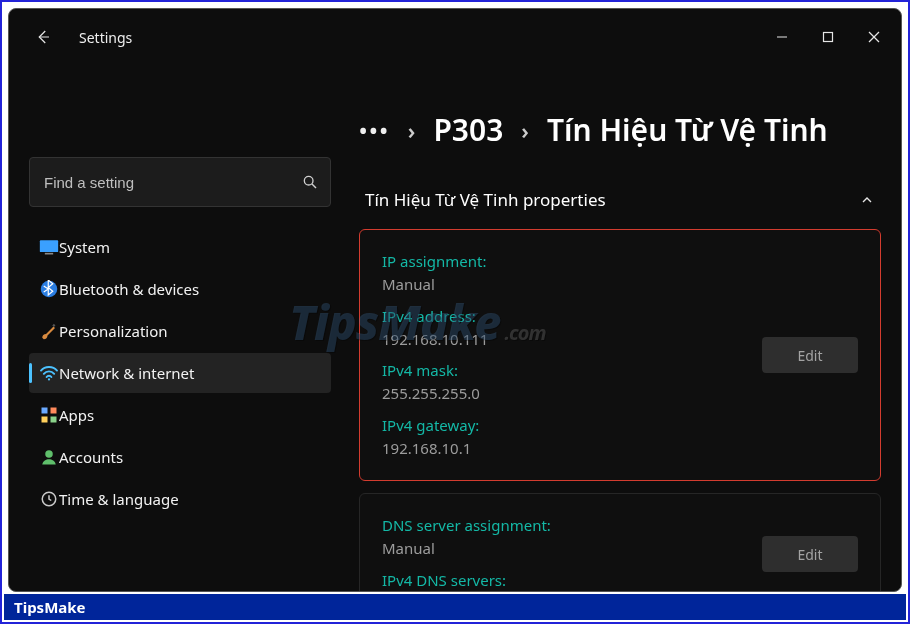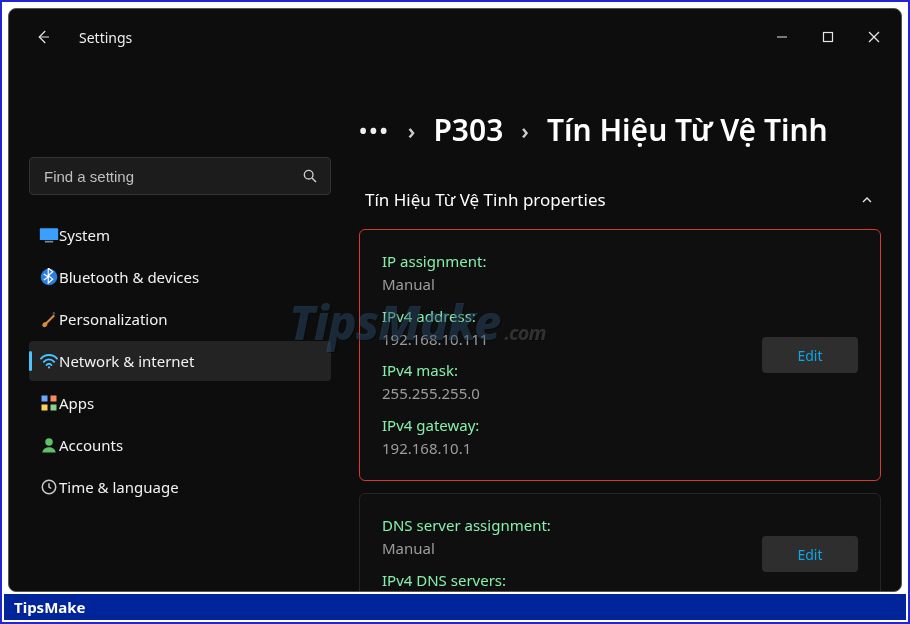--- a/index.html
+++ b/index.html
@@ -20,21 +20,21 @@
     padding: 12px 4px 0 8px;
   }
   .titlebar-left { display: flex; align-items: center; gap: 14px; padding-left: 4px; }
   .titlebar-btn { width: 44px; height: 44px; display:flex; align-items:center; justify-content:center; }
   .titlebar-right { margin-left:auto; display:flex; }
   .win-btn { width:46px; height:44px; display:flex; align-items:center; justify-content:center; color:#e6e6e6; }
   .title-label { font-size: 14px; color: #eee; }
   .body { flex:1; display:flex; overflow:hidden; }
   .sidebar { width: 332px; padding: 14px 10px 0 20px; display:flex; flex-direction:column; gap:6px; }
   .search {
-    height:38px; background:#1c1c1c; border:1px solid #333; border-radius:4px;
+    height:50px; background:#1c1c1c; border:1px solid #333; border-radius:4px;
     display:flex; align-items:center; padding:0 10px 0 14px; color:#cfcfcf;
     margin-bottom: 14px; margin-top: 90px;
   }
   .search input {
     flex:1; background:transparent; border:0; color:#cfcfcf; font-size:15px; outline:none;
   }
   .search input::placeholder { color:#bfbfbf; }
   .nav { display:flex; flex-direction:column; gap:2px; }
   .nav-item {
     height:40px; display:flex; align-items:center; 
@@ -57,26 +57,26 @@
   .panel-header {
     display:flex; align-items:center; justify-content:space-between;
     font-size:17px; padding:8px 6px 18px 6px;
   }
   .card {
     background:#0f0f0f; border:1px solid #262626; border-radius:6px;
     padding:20px 22px; position:relative; margin-bottom:12px;
   }
   .card.highlight { border:1px solid #d33c2f; }
   .kv { font-size:15px; line-height:1.55; }
-  .kv .k { color:#86efac; }
+  .kv .k { color:#14b8a6; }
   .kv .v { color:#9c9c9c; margin-bottom:8px; }
   .edit-btn {
     position:absolute; right:22px; top:50%; transform:translateY(-50%);
     width:96px; height:36px; background:#2e2e2e; border-radius:4px;
-    display:flex; align-items:center; justify-content:center; font-size:14px; color:#0ea5e9;
+    display:flex; align-items:center; justify-content:center; font-size:14px; color:#a3a3a3;
   }
   .card2 .edit-btn { top:42px; transform:none; }
   .watermark {
     position:absolute; left:280px; top:280px; font-size:48px; font-weight:800;
     color:rgba(80,140,200,0.25); letter-spacing:-1px; pointer-events:none;
     font-style:italic; text-shadow:1px 1px 0 rgba(0,0,0,0.3);
   }
   .watermark .com { font-size:20px; color:rgba(120,120,120,0.35); font-style:italic; font-weight:700; margin-left:4px; }
   .footer {
     position:absolute; left:2px; right:2px; bottom:2px; height:26px;

